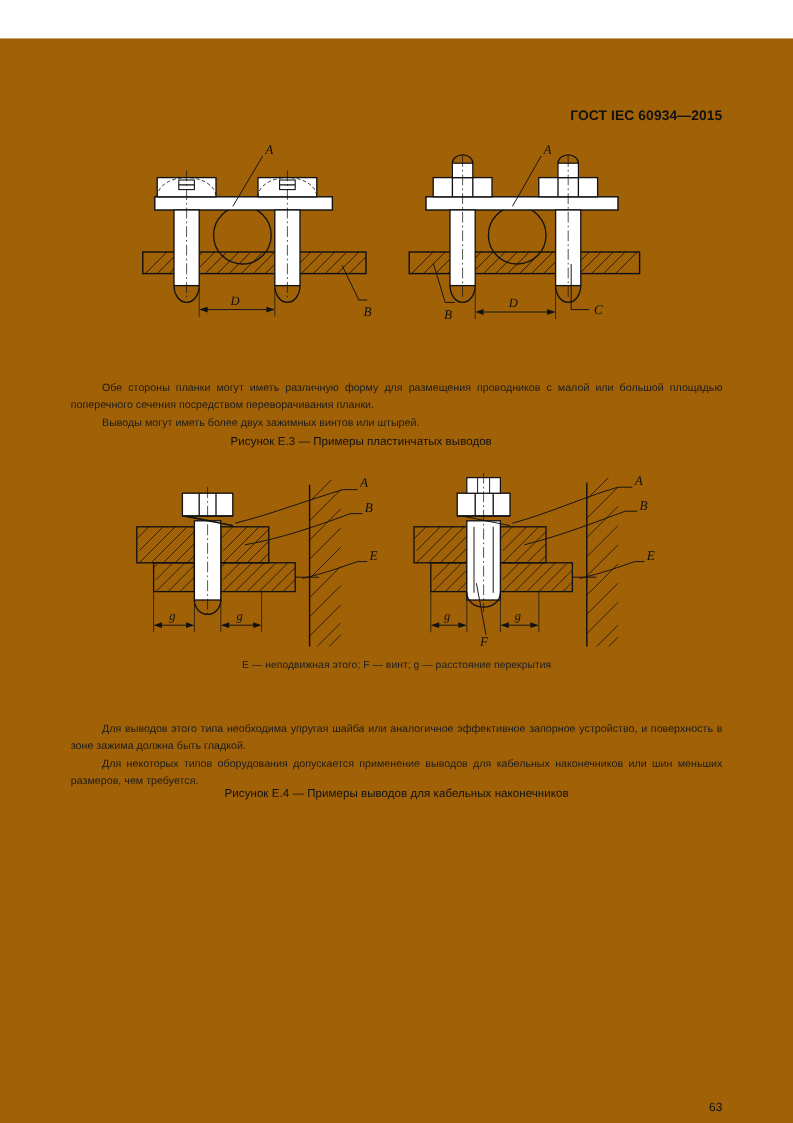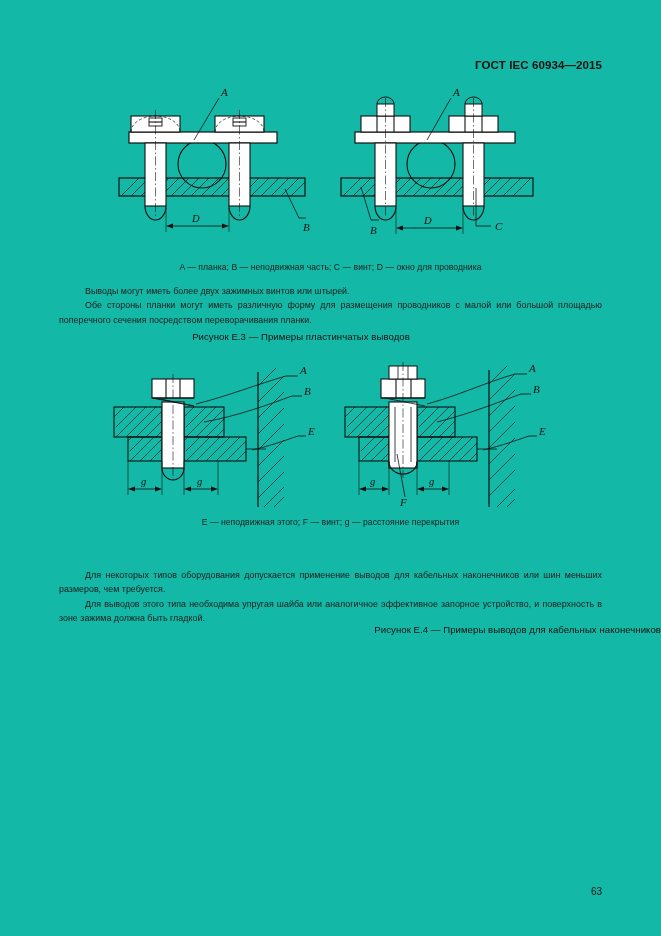--- a/index.html
+++ b/index.html
@@ -11,21 +11,22 @@
     width: 661px;
     height: 936px;
     position: relative;
     font-family: "Liberation Sans", sans-serif;
     color: #1a1a1a;
     overflow: hidden;
   }
   .page {
     position: absolute;
     inset: 0;
-    background: #14b8a6;
+    background: #a16207;
+    margin-top: 32px;
   }
 
   
   .doc-header {
     position: absolute;
     top: 59px;
     right: 59px;
     font-size: 11.5px;
     font-weight: bold;
     letter-spacing: 0.1px;
@@ -242,26 +243,25 @@
           <line x1="137" y1="140" x2="152" y2="140" stroke-width="0.8"></line>
         </g>
         <text x="114" y="10">A</text>
         <text x="31" y="148">B</text>
         <text x="156" y="144">C</text>
         <text class="dimtxt" x="85" y="138">D</text>
       </svg>
 
     </div>
 
-    <div class="legend" style="margin-top:10px;">A — планка; B — неподвижная часть; C — винт; D — окно для проводника</div>
   </div>
 
   <div class="body-block" style="top:284px;">
+    <p>Обе стороны планки могут иметь различную форму для размещения проводников с малой или большой площадью поперечного сечения посредством переворачивания планки.</p>
     <p>Выводы могут иметь более двух зажимных винтов или штырей.</p>
-    <p>Обе стороны планки могут иметь различную форму для размещения проводников с малой или большой площадью поперечного сечения посредством переворачивания планки.</p>
   </div>
 
   <div class="fig-caption" style="position:absolute; left:0; width:602px; top:331px;">Рисунок Е.3 — Примеры пластинчатых выводов</div>
 
   <div class="figure" style="top:362px;">
     <div class="fig-row">
 
       <svg class="fig-svg" width="215" height="145" viewBox="0 0 215 145">
         <g fill="none" stroke="#111" stroke-width="1.1">
 
@@ -477,21 +477,21 @@
       </svg>
 
     </div>
 
     <div class="legend" style="margin-top:9px;">
       <div>E — неподвижная этого; F — винт; g — расстояние перекрытия</div>
     </div>
   </div>
 
   <div class="body-block" style="top:568px;">
+    <p>Для выводов этого типа необходима упругая шайба или аналогичное эффективное запорное устройство, и поверхность в зоне зажима должна быть гладкой.</p>
     <p>Для некоторых типов оборудования допускается применение выводов для кабельных наконечников или шин меньших размеров, чем требуется.</p>
-    <p>Для выводов этого типа необходима упругая шайба или аналогичное эффективное запорное устройство, и поверхность в зоне зажима должна быть гладкой.</p>
   </div>
 
-  <div class="fig-caption" style="position:absolute; left:0; width:661px; top:624px;text-align:right;">Рисунок Е.4 — Примеры выводов для кабельных наконечников</div>
+  <div class="fig-caption" style="position:absolute; left:0; width:661px; top:624px;">Рисунок Е.4 — Примеры выводов для кабельных наконечников</div>
 
   <div class="page-number">63</div>
 
 </div>
 
 </body></html>

